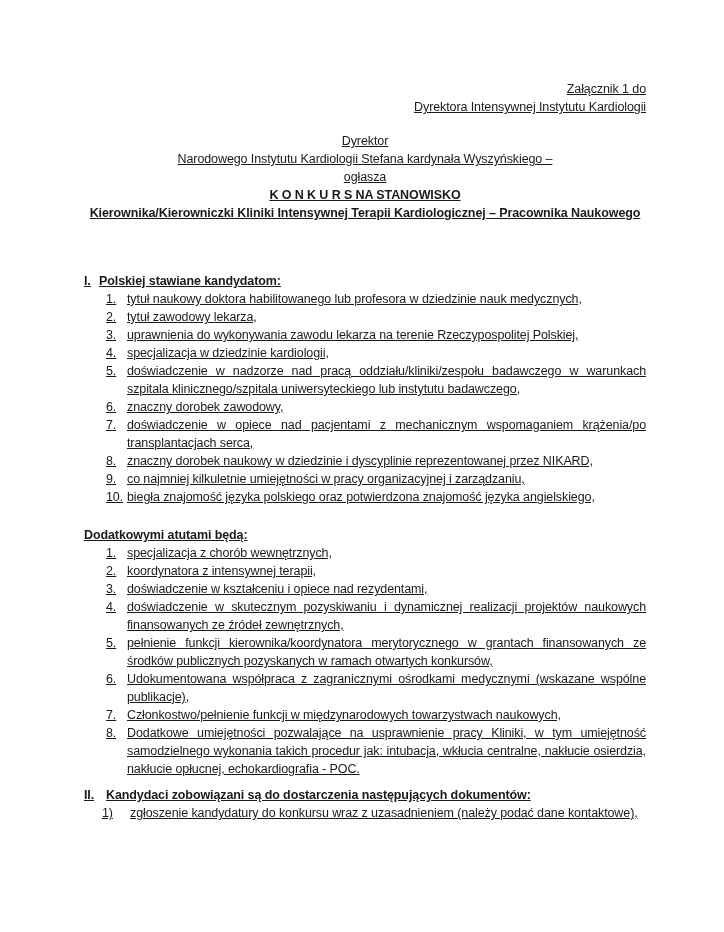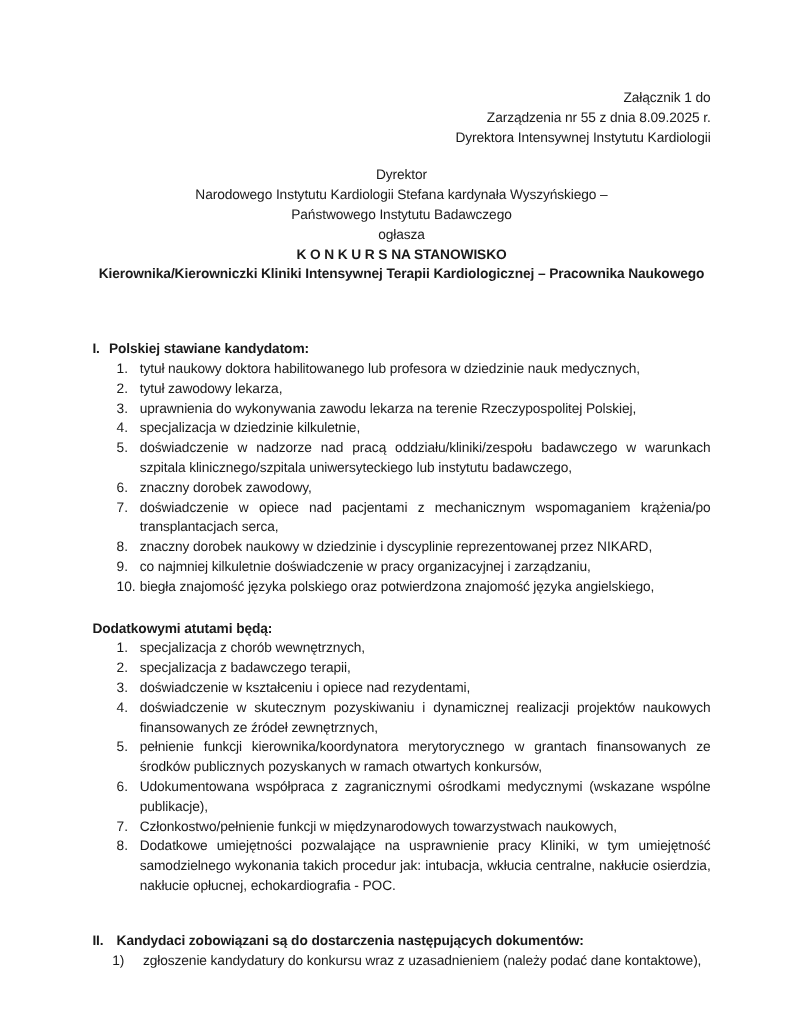--- a/index.html
+++ b/index.html
@@ -10,52 +10,51 @@
     margin: 0 auto;
     background: #ffffff;
     box-sizing: border-box;
     padding: 80px 78px 0 84px;
     font-family: "Liberation Sans", "DejaVu Sans", sans-serif;
     font-size: 12.5px;
     line-height: 18px;
     color: #1a1a1a;
     letter-spacing: -0.1px;
     overflow: hidden;
+    text-decoration: underline;
   }
   .annex { text-align: right; margin-bottom: 16px; }
   .center { text-align: center; }
   .bold { font-weight: 700; }
   .title-gap { height: 50px; }
   .sec-head { display: flex; font-weight: 700; }
   .rn { width: 15px; flex: none; }
   .rn2 { width: 22px; }
   .list { padding-left: 22px; }
   .li { display: flex; }
   .mk { width: 21px; flex: none; }
   .tx { flex: 1; text-align: justify; }
   .sub-head { font-weight: 700; margin-top: 20px; }
-  .sec2 { margin-top: 32px; }
+  .sec2 { margin-top: 8px; }
   .list2 { padding-left: 18px; }
   .list2 .mk { width: 28px; }
 </style>
 </head>
 <body>
 
 <div class="doc">
 
   <div class="annex">
     <div>Załącznik 1 do</div>
-    <div>Zarządzenia nr 55 z dnia 8.09.2025 r.</div>
     <div>Dyrektora Intensywnej Instytutu Kardiologii</div>
   </div>
 
   <div class="center">
     <div>Dyrektor</div>
     <div>Narodowego Instytutu Kardiologii Stefana kardynała Wyszyńskiego –</div>
-    <div>Państwowego Instytutu Badawczego</div>
     <div>ogłasza</div>
   </div>
 
   <div class="center bold">
     <div>K O N K U R S NA STANOWISKO</div>
     <div>Kierownika/Kierowniczki Kliniki Intensywnej Terapii Kardiologicznej – Pracownika Naukowego</div>
   </div>
 
   <div class="title-gap"></div>
 
@@ -72,58 +71,58 @@
     <div class="li">
         <span class="mk">2.</span>
         <span class="tx">tytuł zawodowy lekarza,</span>
       </div>
     <div class="li">
         <span class="mk">3.</span>
         <span class="tx">uprawnienia do wykonywania zawodu lekarza na terenie Rzeczypospolitej Polskiej,</span>
       </div>
     <div class="li">
         <span class="mk">4.</span>
-        <span class="tx">specjalizacja w dziedzinie kilkuletnie,</span>
+        <span class="tx">specjalizacja w dziedzinie kardiologii,</span>
       </div>
     <div class="li">
         <span class="mk">5.</span>
         <span class="tx">doświadczenie w nadzorze nad pracą oddziału/kliniki/zespołu badawczego w warunkach szpitala klinicznego/szpitala uniwersyteckiego lub instytutu badawczego,</span>
       </div>
     <div class="li">
         <span class="mk">6.</span>
         <span class="tx">znaczny dorobek zawodowy,</span>
       </div>
     <div class="li">
         <span class="mk">7.</span>
         <span class="tx">doświadczenie w opiece nad pacjentami z mechanicznym wspomaganiem krążenia/po transplantacjach serca,</span>
       </div>
     <div class="li">
         <span class="mk">8.</span>
         <span class="tx">znaczny dorobek naukowy w dziedzinie i dyscyplinie reprezentowanej przez NIKARD,</span>
       </div>
     <div class="li">
         <span class="mk">9.</span>
-        <span class="tx">co najmniej kilkuletnie doświadczenie w pracy organizacyjnej i zarządzaniu,</span>
+        <span class="tx">co najmniej kilkuletnie umiejętności w pracy organizacyjnej i zarządzaniu,</span>
       </div>
     <div class="li">
         <span class="mk">10.</span>
         <span class="tx">biegła znajomość języka polskiego oraz potwierdzona znajomość języka angielskiego,</span>
       </div>
   </div>
 
   <div class="sub-head">Dodatkowymi atutami będą:</div>
 
   <div class="list">
     <div class="li">
         <span class="mk">1.</span>
         <span class="tx">specjalizacja z chorób wewnętrznych,</span>
       </div>
     <div class="li">
         <span class="mk">2.</span>
-        <span class="tx">specjalizacja z badawczego terapii,</span>
+        <span class="tx">koordynatora z intensywnej terapii,</span>
       </div>
     <div class="li">
         <span class="mk">3.</span>
         <span class="tx">doświadczenie w kształceniu i opiece nad rezydentami,</span>
       </div>
     <div class="li">
         <span class="mk">4.</span>
         <span class="tx">doświadczenie w skutecznym pozyskiwaniu i dynamicznej realizacji projektów naukowych finansowanych ze źródeł zewnętrznych,</span>
       </div>
     <div class="li">

